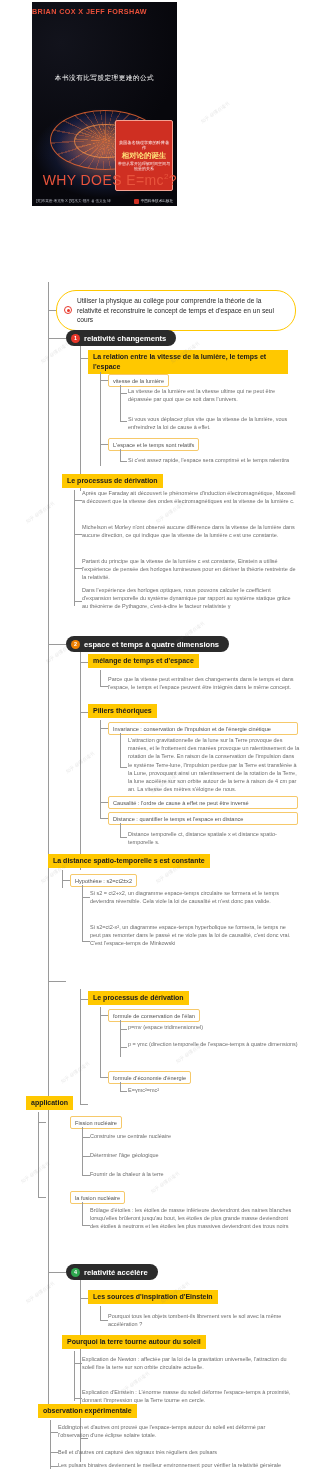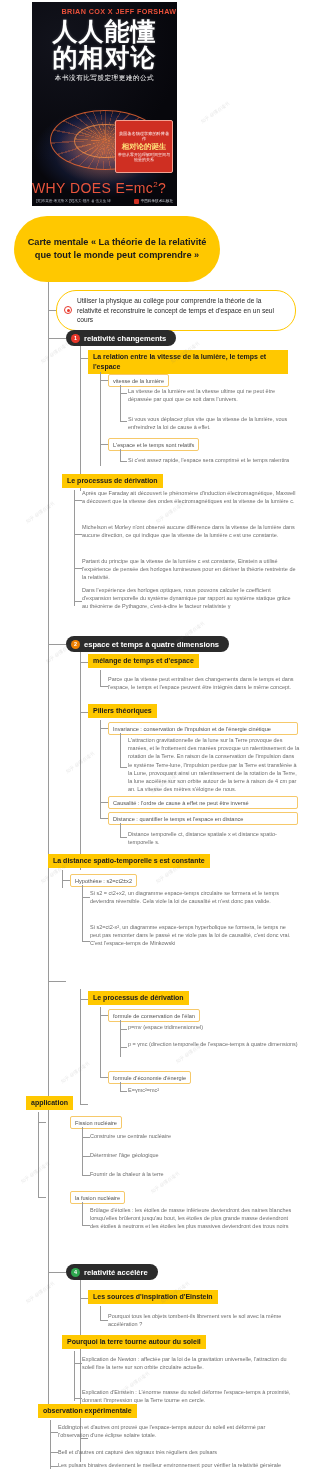--- a/index.html
+++ b/index.html
@@ -17,22 +17,22 @@
     width: 145px; height: 204px;
     background:
       radial-gradient(ellipse 70px 44px at 50% 74%, rgba(255,120,40,.55), rgba(255,90,20,0) 72%),
       radial-gradient(ellipse 95px 60px at 50% 74%, rgba(60,90,190,.55), rgba(20,30,90,0) 75%),
       radial-gradient(circle at 20% 20%, #12131c 0%, #07070c 60%),
       #050509;
     overflow: hidden;
   }
   .cv-authors {
     position:absolute; top:5px; left:0; width:100%;
-    text-align:center; color:#e8503a; font-size:7.2px;
-    letter-spacing:.4px; font-weight:bold;padding-left:29px;
+    color:#e8503a; font-size:7.2px;
+    letter-spacing:.4px; font-weight:bold;
   }
   .cv-title {
     position:absolute; top:16px; left:0; width:100%;
     text-align:center; color:#ffffff;
     font-size:25px; line-height:26px; font-weight:bold;
     letter-spacing:1px;
     text-shadow:0 0 3px rgba(255,255,255,.25);
   }
   .cv-sub {
     position:absolute; top:72px; left:0; width:100%;
@@ -45,30 +45,30 @@
     background:
       repeating-conic-gradient(from 0deg, rgba(255,110,50,.30) 0deg 2deg, rgba(0,0,0,0) 2deg 14deg),
       radial-gradient(ellipse at 50% 50%, rgba(255,130,60,.45), rgba(40,50,130,.25) 60%, rgba(0,0,0,0) 80%);
   }
   .cv-orb:after{
     content:""; position:absolute; left:22%; top:22%; width:56%; height:56%;
     border-radius:50%; border:1px solid rgba(255,150,70,.7);
     background:repeating-conic-gradient(from 0deg, rgba(255,140,60,.35) 0deg 3deg, rgba(0,0,0,0) 3deg 16deg);
   }
   .cv-badge {
-    position:absolute; right:4px; top:118px; width:58px; padding:10px 2px;
+    position:absolute; right:4px; top:118px; width:58px; padding:19px 2px;
     background:#cf2f22; border:1px solid #f3a292; border-radius:2px;
     text-align:center; color:#fff;
   }
   .cv-badge .b1{font-size:4.2px; line-height:5px; opacity:.95;}
   .cv-badge .b2{font-size:7.4px; line-height:9px; font-weight:bold; color:#ffe27a; margin:1px 0;}
   .cv-badge .b3{font-size:4px; line-height:5px; opacity:.9;}
   .cv-why {
-    position:absolute; bottom:10px; left:0; width:100%;
-    text-align:left; color:#e8543c; font-size:14px; letter-spacing:.4px;
+    position:absolute; bottom:18px; left:0; width:100%;
+    text-align:right; color:#e8543c; font-size:14px; letter-spacing:.4px;
   }
   .cv-why sup{font-size:8px;}
   .cv-foot {
     position:absolute; bottom:2px; left:4px; right:4px;
     display:flex; justify-content:space-between; align-items:flex-end;
     color:#b9bcc6; font-size:3.6px; line-height:4.6px;
   }
   .cv-foot .pub{display:flex; align-items:center; gap:2px; color:#d9dce3;}
   .cv-foot .pub .mk{width:5px;height:5px;background:#cf2f22;border-radius:1px;}
 
@@ -130,44 +130,39 @@
     transform-origin:left top;
   }
 </style>
 </head>
 <body>
 
 <div id="page">
 
   <div class="cover">
     <div class="cv-authors">BRIAN COX   X   JEFF FORSHAW</div>
-    <div class="cv-title">
-      <div>人人能懂</div>
-      <div>的相对论</div>
-    </div>
     <div class="cv-sub">本书没有比写股定理更难的公式</div>
     <div class="cv-orb"></div>
     <div class="cv-badge">
       <div class="b1">英国著名物理学家的科普著作</div>
       <div class="b2">相对论的诞生</div>
       <div class="b3">带您从零开始理解时间空间与能量的关系</div>
     </div>
     <div class="cv-why">
       <span>WHY DOES E=mc</span><sup>2</sup><span>?</span>
     </div>
     <div class="cv-foot">
       <div>[英]布莱恩·考克斯  X  [英]杰夫·福肖  著   伍义生  译</div>
       <div class="pub">
         <span class="mk"></span>
         <span>中国科学技术出版社</span>
       </div>
     </div>
   </div>
 
-  <div class="node root">Carte mentale « La théorie de la relativité que tout le monde peut comprendre »</div>
 
   <div class="vline" style="left:48px; top:282px; height:1122px;"></div>
 
   <div class="hline" style="left:48px; top:310px; width:10px;"></div>
   <div class="node callout">
     <span class="dot-icon"></span>
     <span class="txt">Utiliser la physique au collège pour comprendre la théorie de la relativité et reconstruire le concept de temps et d'espace en un seul cours</span>
   </div>
 
   <div class="hline" style="left:48px; top:338px; width:18px;"></div>

